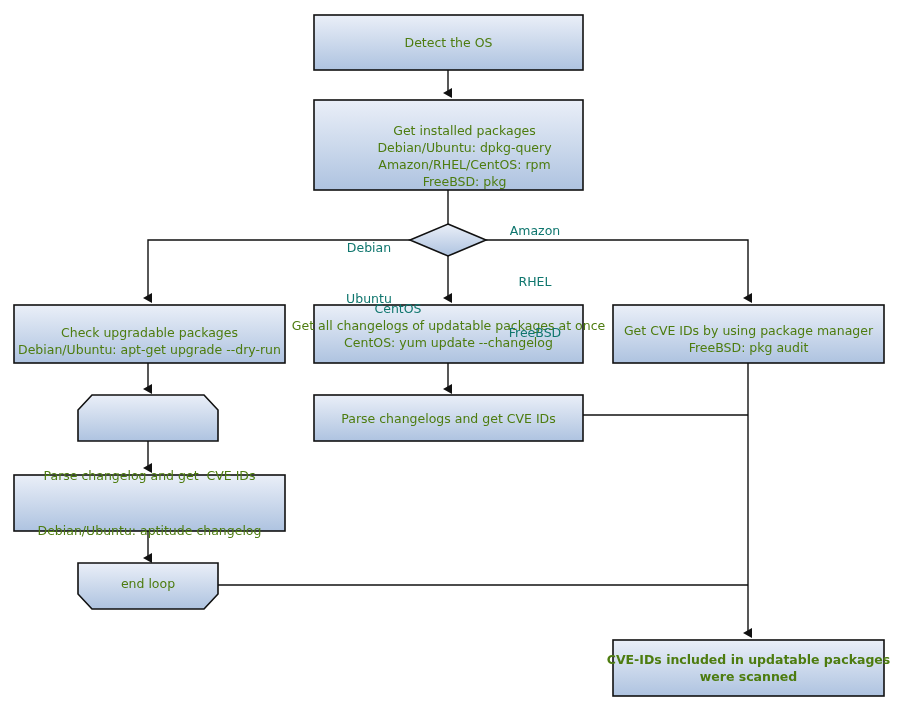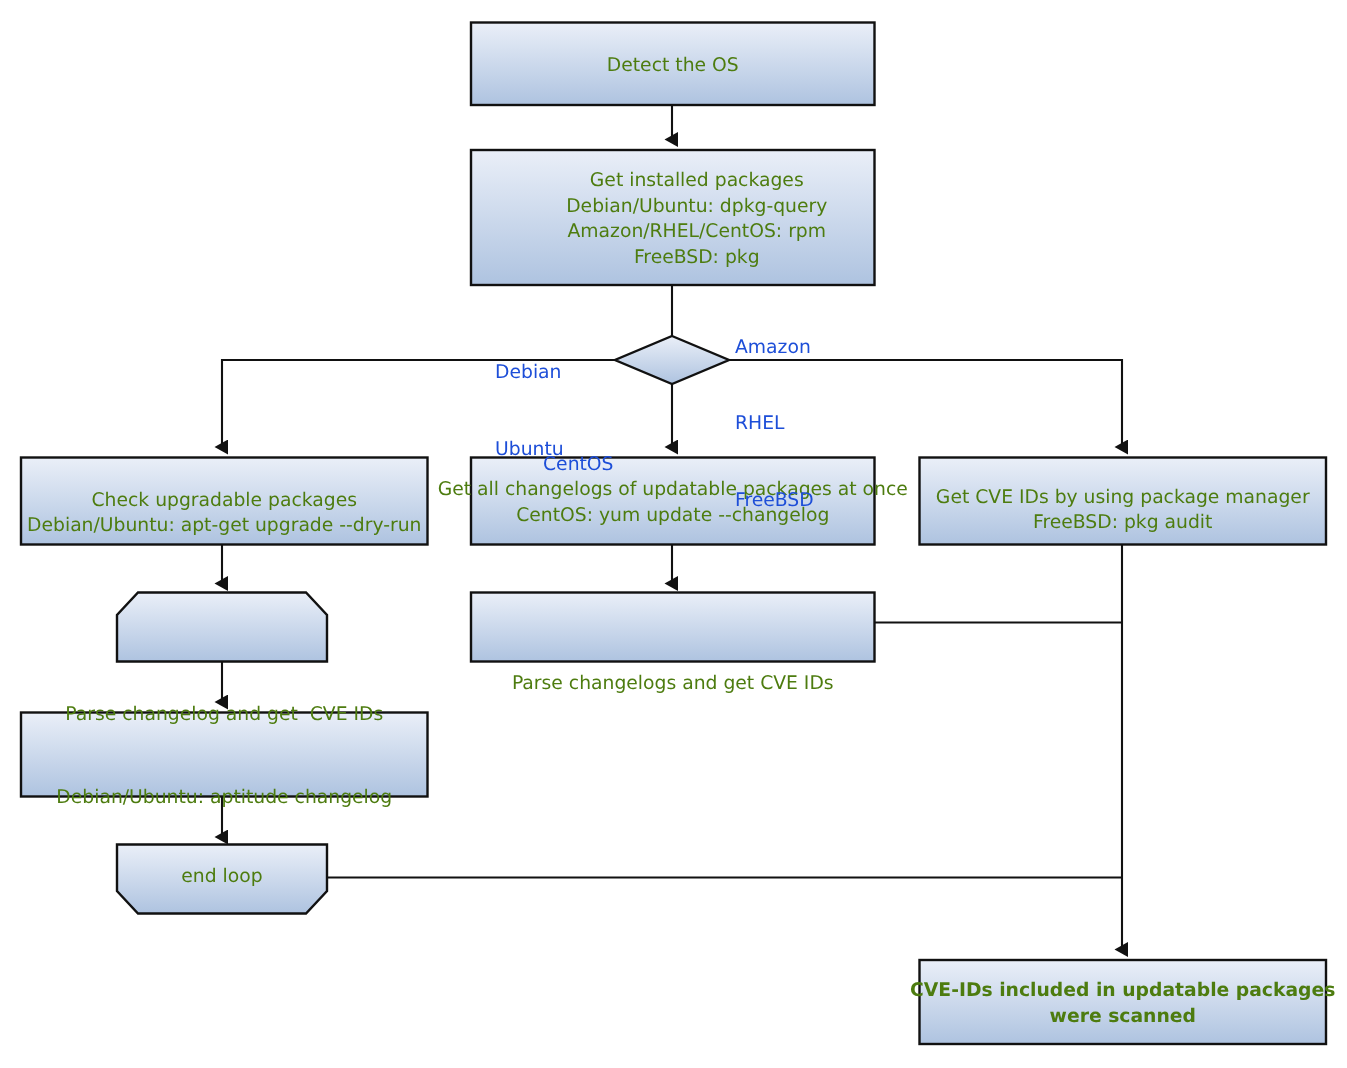--- a/index.html
+++ b/index.html
@@ -32,23 +32,24 @@
     text-align: center;
     font-size: 12.5px;
     color: #4d7c0f;
     line-height: 17px;
     white-space: pre;
     pointer-events: none;
   }
   .edge-label {
     position: absolute;
     font-size: 12.5px;
-    color: #1d4ed8;
+    color: #0f766e;
     line-height: 17px;
     white-space: pre;
+    text-align: center;
   }
 </style>
 </head>
 <body>
 
 <div id="canvas">
 
   <svg id="flow-svg" viewBox="0 0 898 712" xmlns="http://www.w3.org/2000/svg">
     <defs>
       <linearGradient id="nodeGrad" x1="0" y1="0" x2="0" y2="1">
@@ -97,21 +98,21 @@
       <polygon points="92,395 204,395 218,410 218,441 78,441 78,410"></polygon>
       <rect x="314" y="395" width="269" height="46"></rect>
       <rect x="14" y="475" width="271" height="56"></rect>
       <polygon points="78,563 218,563 218,594 204,609 92,609 78,594"></polygon>
       <rect x="613" y="640" width="271" height="56"></rect>
     </g>
   </svg>
 
   <div class="node-label" style="left:314px;top:15px;width:269px;height:55px;">Detect the OS</div>
 
-  <div class="node-label" style="left:314px;top:100px;width:301px;height:90px;flex-direction:column;">
+  <div class="node-label" style="left:314px;top:100px;width:301px;height:90px;flex-direction:column;justify-content:flex-end;">
     <span>Get installed packages</span>
     <span>Debian/Ubuntu: dpkg-query</span>
     <span>Amazon/RHEL/CentOS: rpm</span>
     <span>FreeBSD: pkg</span>
   </div>
 
   <div class="node-label" style="left:4px;top:305px;width:291px;height:72px;flex-direction:column;">
     <span>Check upgradable packages</span>
     <span>Debian/Ubuntu: apt-get upgrade --dry-run</span>
   </div>
@@ -120,21 +121,21 @@
     <span>Get all changelogs of updatable packages at once</span>
     <span>CentOS: yum update --changelog</span>
   </div>
 
   <div class="node-label" style="left:613px;top:305px;width:271px;height:68px;flex-direction:column;">
     <span>Get CVE IDs by using package manager</span>
     <span>FreeBSD: pkg audit</span>
   </div>
 
 
-  <div class="node-label" style="left:314px;top:395px;width:269px;height:46px;margin-top:36px;">Parse changelogs and get CVE IDs</div>
+  <div class="node-label" style="left:314px;top:395px;width:269px;height:46px;">Parse changelogs and get CVE IDs</div>
 
   <div class="node-label" style="left:14px;top:475px;width:271px;height:56px;flex-direction:column;gap:38px;">
     <span>Parse changelog and get  CVE IDs</span>
     <span>Debian/Ubuntu: aptitude changelog</span>
   </div>
 
   <div class="node-label" style="left:78px;top:563px;width:140px;height:40px;">end loop</div>
 
   <div class="node-label" style="left:613px;top:640px;width:271px;height:56px;flex-direction:column;font-weight:bold;">
     <span>CVE-IDs included in updatable packages</span>

